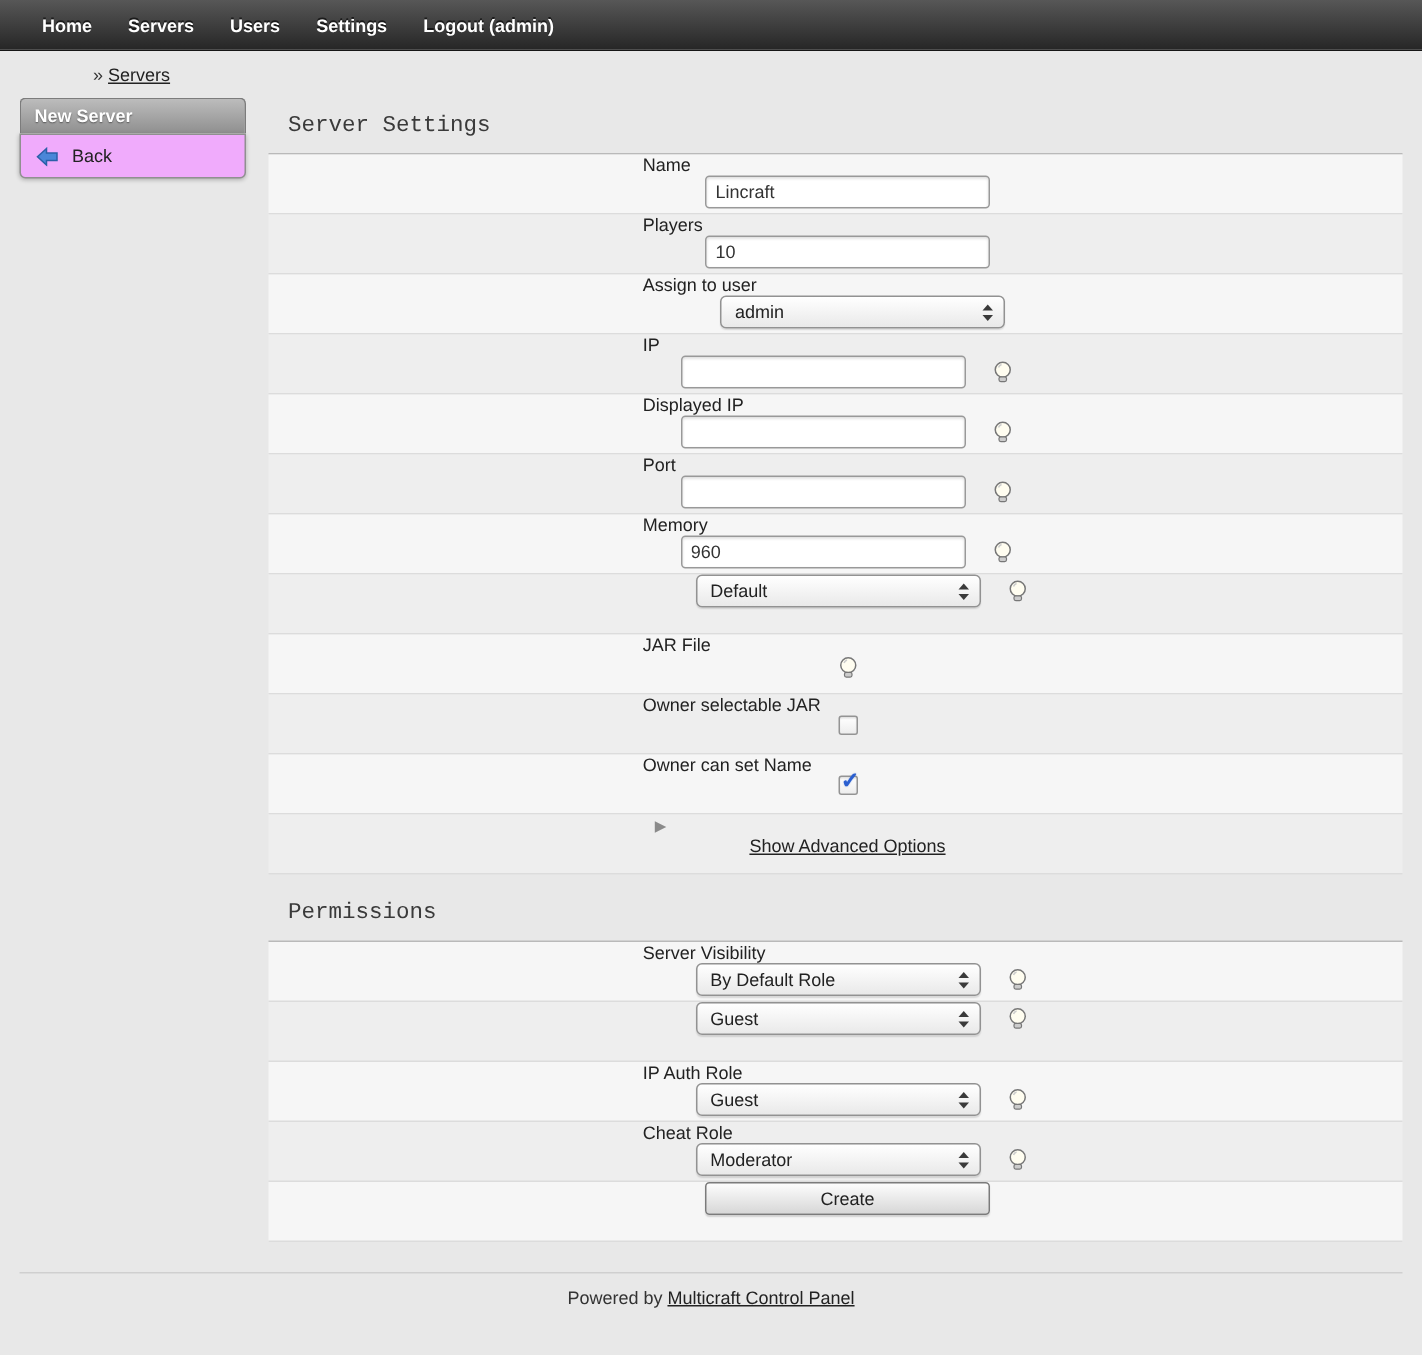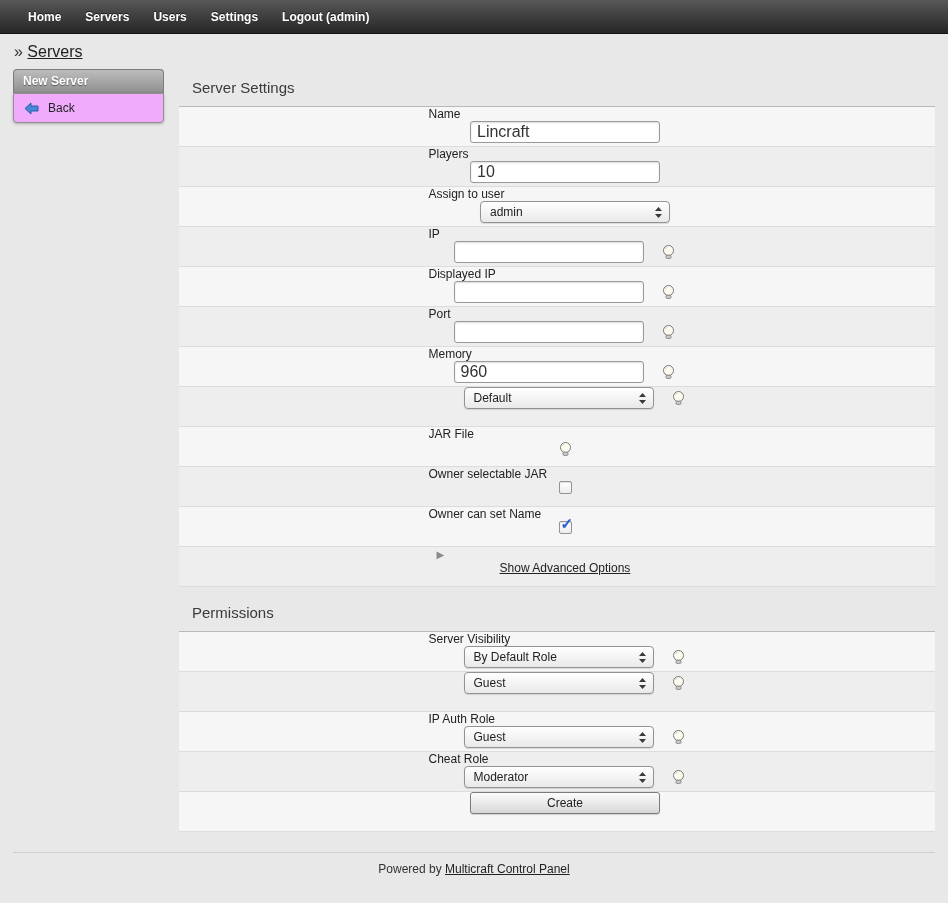--- a/index.html
+++ b/index.html
@@ -24,22 +24,23 @@
     font-size: 12px;
     font-weight: bold;
     text-decoration: none;
     padding: 9px 12px;
     text-shadow: 0 -1px 0 rgba(0,0,0,.6);
     cursor: pointer;
   }
   
   .breadcrumb {
     padding: 9px 16px 6px 14px;
-    font-size: 16px;
+    font-size: 12px;
     color: #333;
+    margin-left: 48px;
   }
   .breadcrumb a { color: #222; text-decoration: underline; cursor: pointer; }
   
   .content-wrap { display: flex; align-items: flex-start; padding: 0 13px; }
   
   .sidebar { width: 151px; margin-top: 2px; flex: none; }
   .sidebar-header {
     background: linear-gradient(#bcbcbc, #8f8f8f);
     border: 1px solid #7c7c7c;
     border-bottom: none;
@@ -67,20 +68,21 @@
     color: #222;
   }
   
   .main { flex: 1; margin-left: 15px; }
   .section-title {
     font-size: 15px;
     font-weight: normal;
     color: #3a3a3a;
     padding: 0 0 10px 13px;
     border-bottom: 1px solid #b9b9b9;
+    font-family: Liberation Mono, monospace;
   }
   .section-title.first { margin-top: 12px; }
   .section-title.later { margin-top: 17px; }
   .row {
     display: flex;
     align-items: center;
     height: 40px;
     padding-left: 16px;
     border-bottom: 1px solid #dcdcdc;
     flex-direction: column;
@@ -91,21 +93,21 @@
   .control { display: flex; align-items: center; gap: 16px; }
   .ti {
     width: 190px;
     height: 22px;
     padding: 2px 6px;
     border: 1px solid #999;
     border-radius: 3px;
     background: #fff;
     box-shadow: inset 0 1px 2px rgba(0,0,0,.14);
     font-family: "Liberation Sans", sans-serif;
-    font-size: 16px;
+    font-size: 12px;
     color: #333;
   }
   .select {
     width: 190px;
     height: 22px;
     border: 1px solid #929292;
     border-radius: 4px;
     background: linear-gradient(#ffffff, #e9e9e9);
     box-shadow: 0 1px 1px rgba(0,0,0,.12);
     display: flex;

